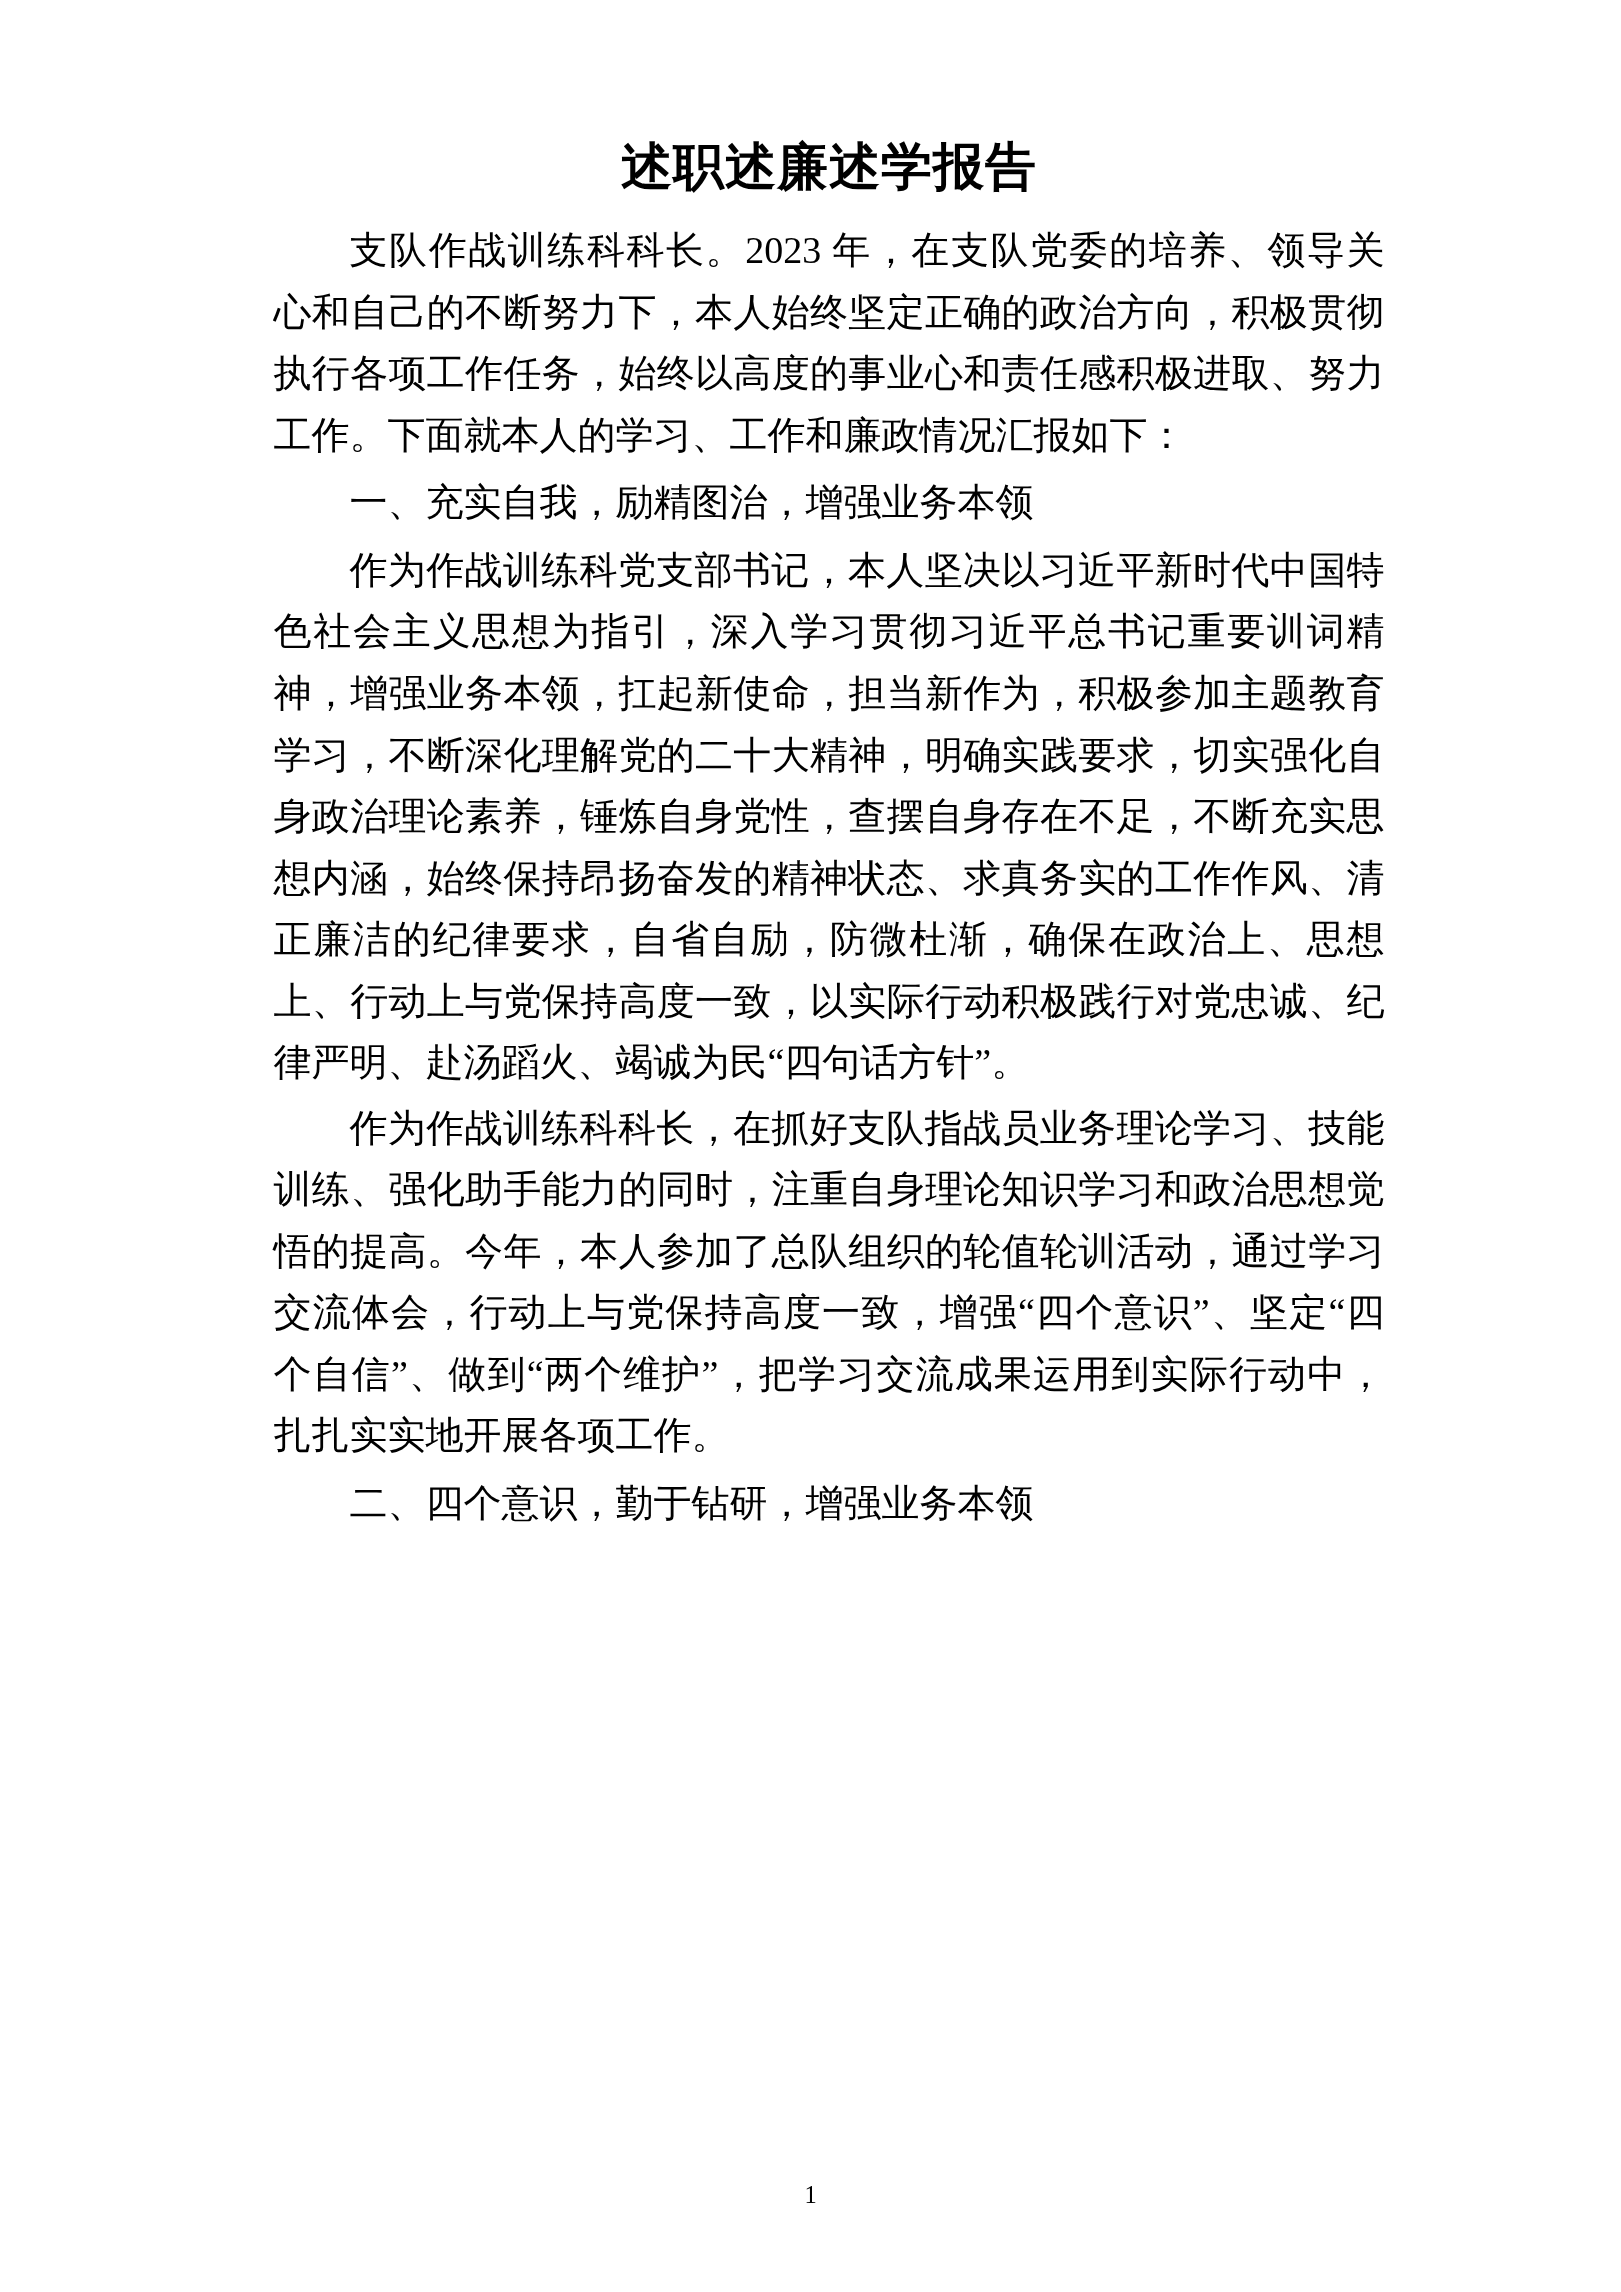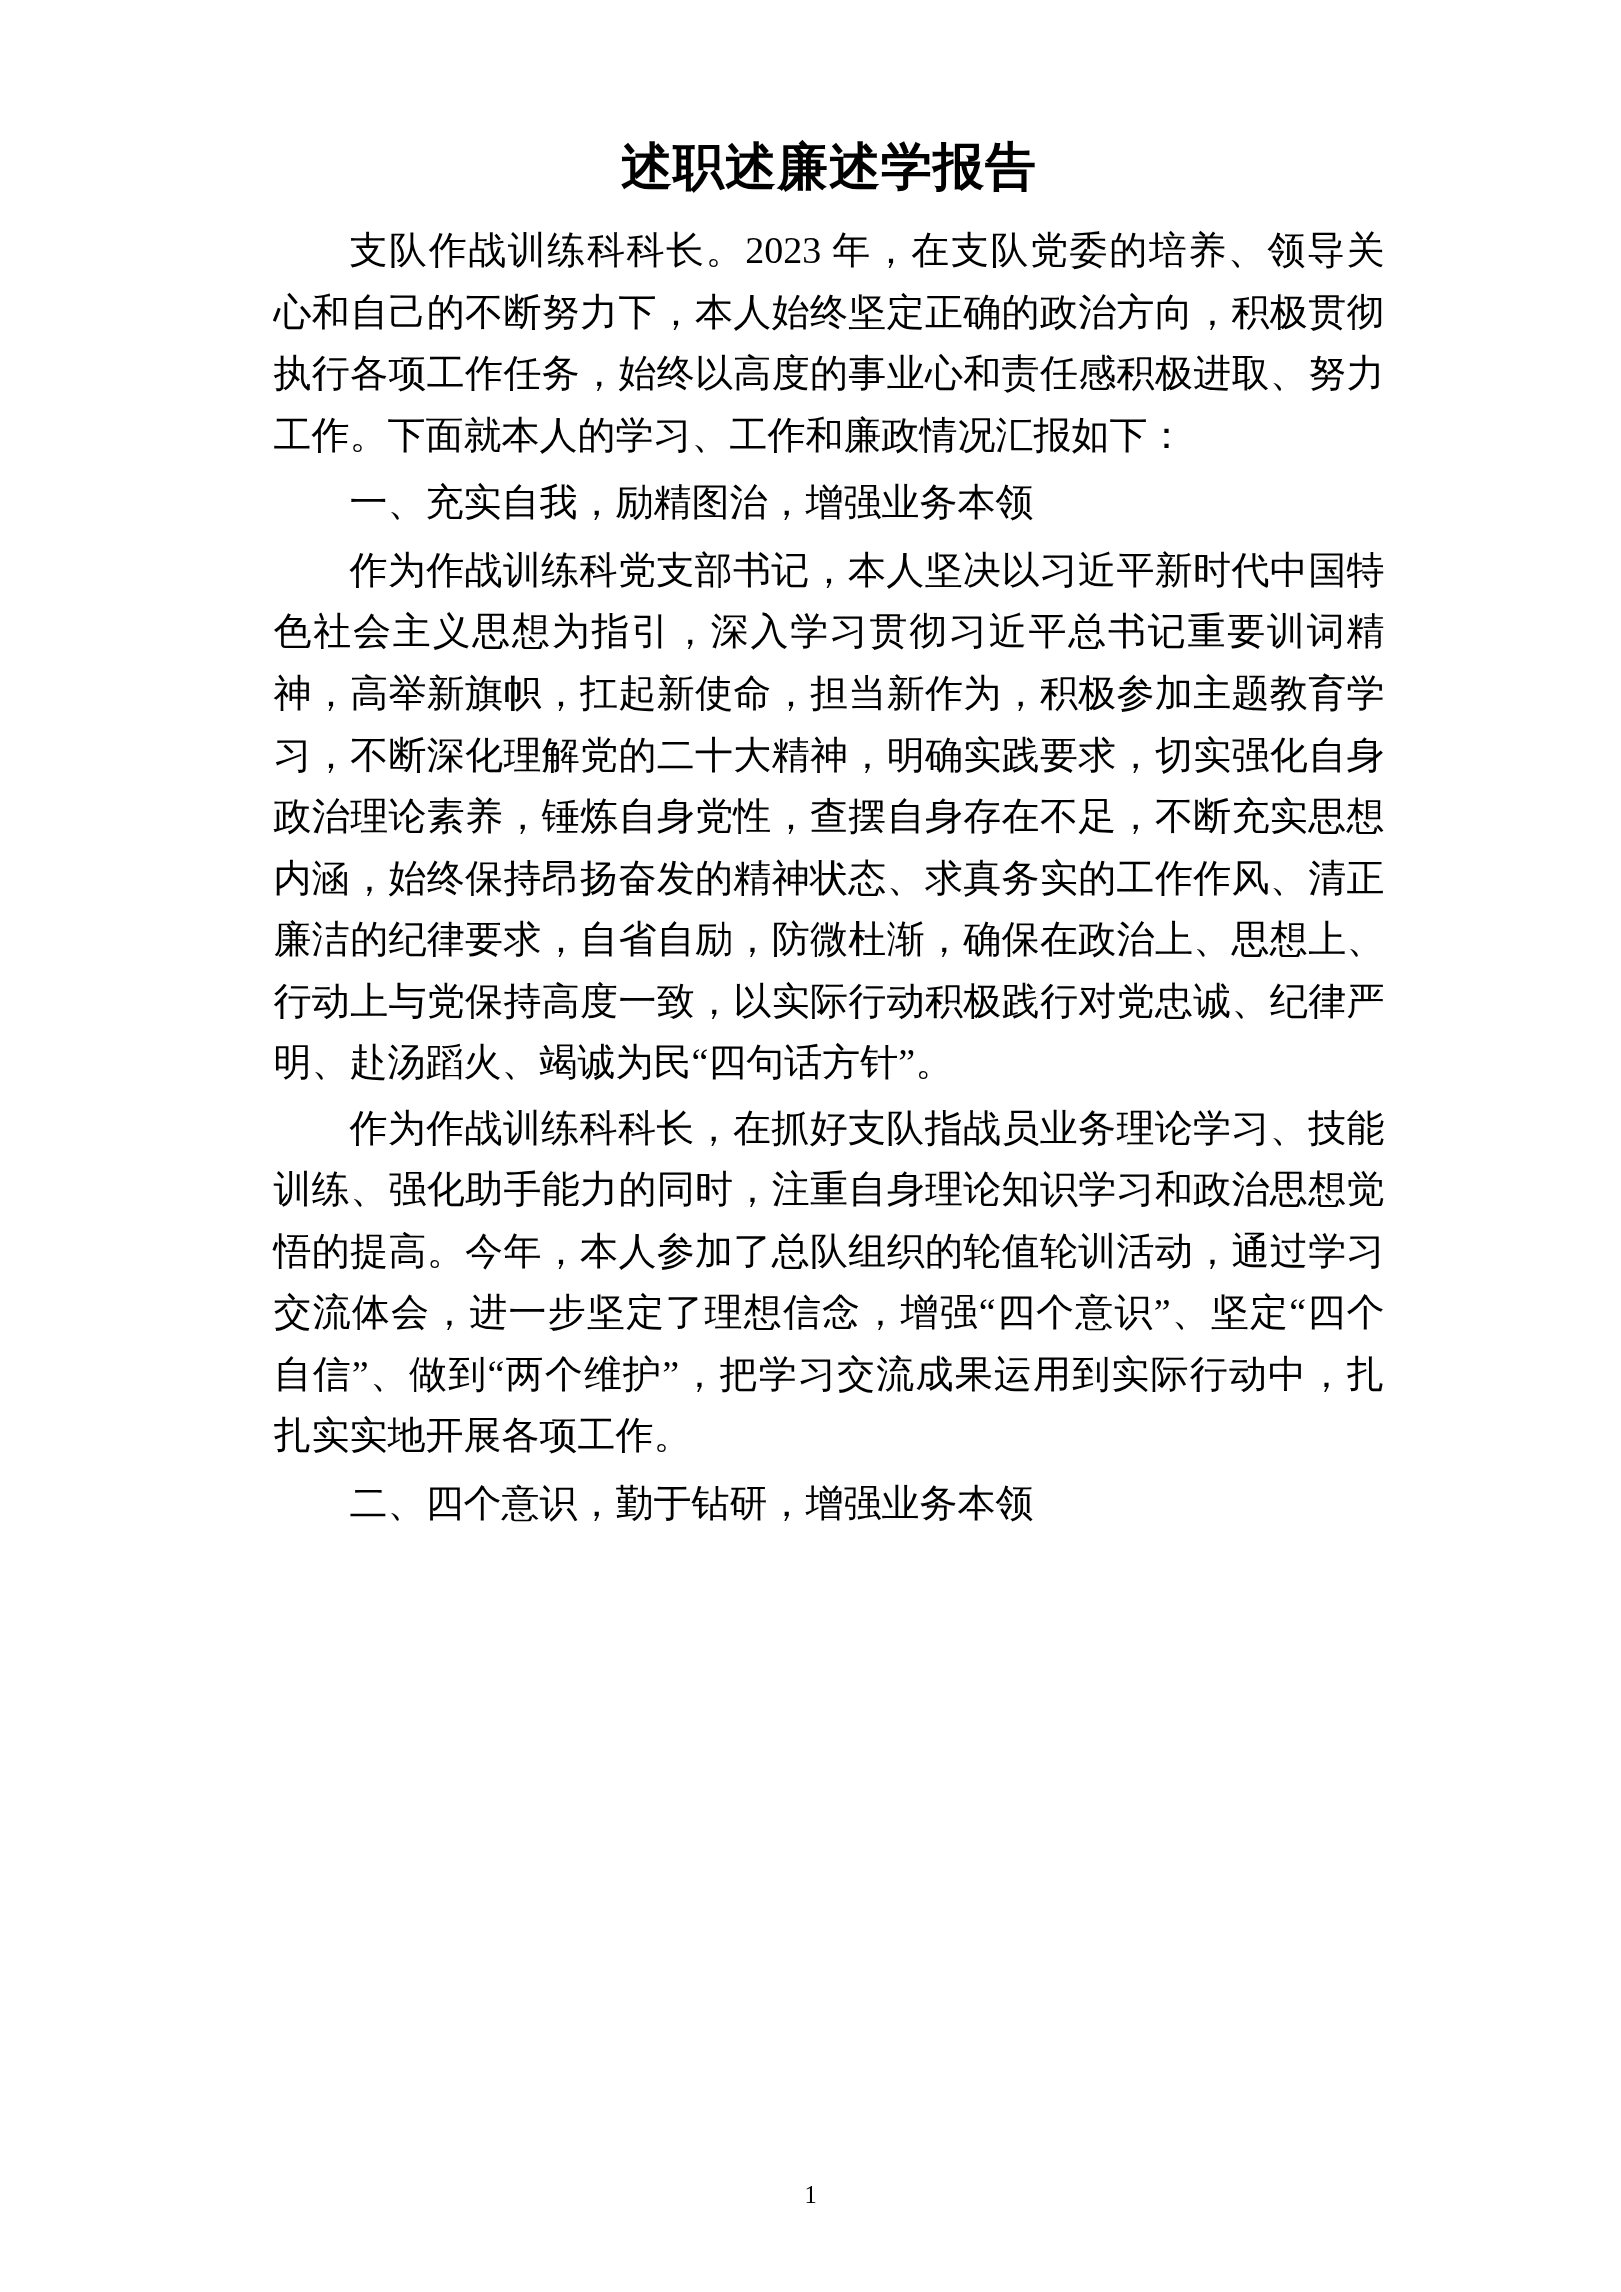--- a/index.html
+++ b/index.html
@@ -56,20 +56,20 @@
 </style>
 </head>
 <body>
 
 <div class="page">
 
   <h1 class="doc-title">述职述廉述学报告</h1>
 
   <p class="para">支队作战训练科科长。2023 年，在支队党委的培养、领导关心和自己的不断努力下，本人始终坚定正确的政治方向，积极贯彻执行各项工作任务，始终以高度的事业心和责任感积极进取、努力工作。下面就本人的学习、工作和廉政情况汇报如下：</p>
   <p class="para heading">一、充实自我，励精图治，增强业务本领</p>
-  <p class="para">作为作战训练科党支部书记，本人坚决以习近平新时代中国特色社会主义思想为指引，深入学习贯彻习近平总书记重要训词精神，高举新旗帜，扛起新使命，担当新作为，积极参加主题教育学习，不断深化理解党的二十大精神，明确实践要求，切实强化自身政治理论素养，锤炼自身党性，查摆自身存在不足，不断充实思想内涵，始终保持昂扬奋发的精神状态、求真务实的工作作风、清正廉洁的纪律要求，自省自励，防微杜渐，确保在政治上、思想上、行动上与党保持高度一致，以实际行动积极践行对党忠诚、纪律严明、赴汤蹈火、竭诚为民“四句话方针”。</p>
-  <p class="para">作为作战训练科科长，在抓好支队指战员业务理论学习、技能训练、强化助手能力的同时，注重自身理论知识学习和政治思想觉悟的提高。今年，本人参加了总队组织的轮值轮训活动，通过学习交流体会，进一步坚定了理想信念，增强“四个意识”、坚定“四个自信”、做到“两个维护”，把学习交流成果运用到实际行动中，扎扎实实地开展各项工作。</p>
+  <p class="para">作为作战训练科党支部书记，本人坚决以习近平新时代中国特色社会主义思想为指引，深入学习贯彻习近平总书记重要训词精神，增强业务本领，扛起新使命，担当新作为，积极参加主题教育学习，不断深化理解党的二十大精神，明确实践要求，切实强化自身政治理论素养，锤炼自身党性，查摆自身存在不足，不断充实思想内涵，始终保持昂扬奋发的精神状态、求真务实的工作作风、清正廉洁的纪律要求，自省自励，防微杜渐，确保在政治上、思想上、行动上与党保持高度一致，以实际行动积极践行对党忠诚、纪律严明、赴汤蹈火、竭诚为民“四句话方针”。</p>
+  <p class="para">作为作战训练科科长，在抓好支队指战员业务理论学习、技能训练、强化助手能力的同时，注重自身理论知识学习和政治思想觉悟的提高。今年，本人参加了总队组织的轮值轮训活动，通过学习交流体会，行动上与党保持高度一致，增强“四个意识”、坚定“四个自信”、做到“两个维护”，把学习交流成果运用到实际行动中，扎扎实实地开展各项工作。</p>
   <p class="para heading">二、四个意识，勤于钻研，增强业务本领</p>
 
   <div class="page-number">1</div>
 
 </div>
 
 
 </body></html>

